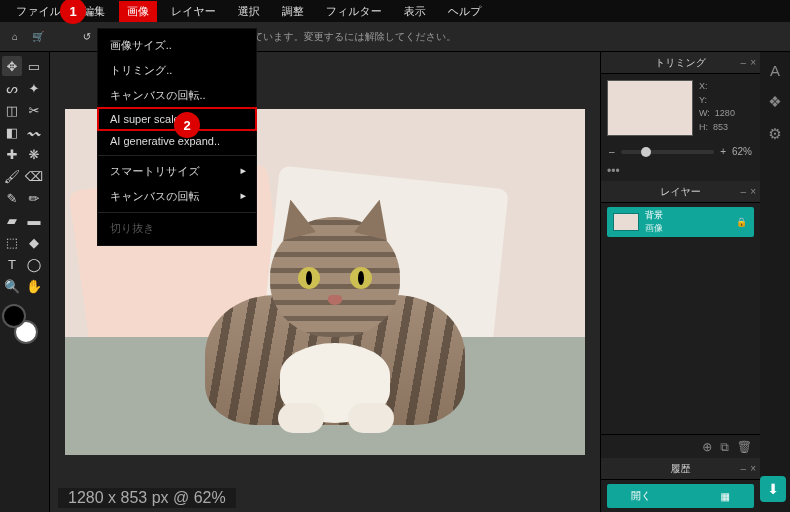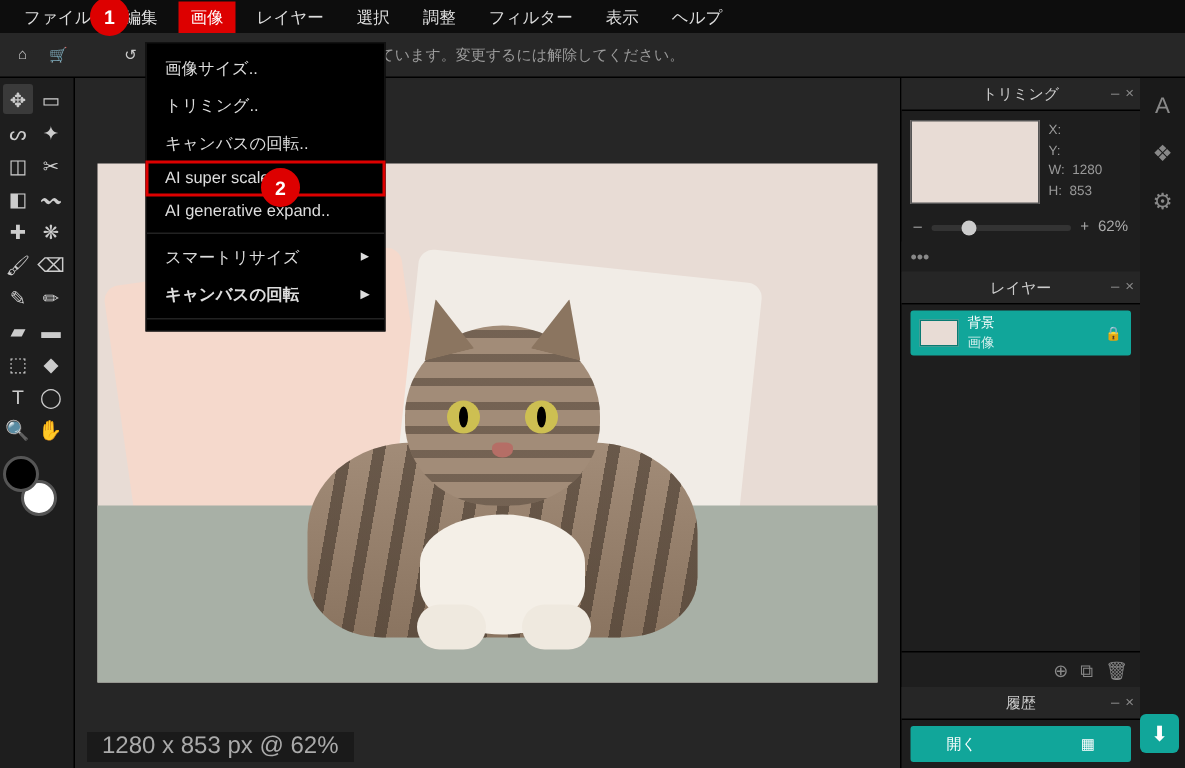--- a/index.html
+++ b/index.html
@@ -95,22 +95,23 @@
   </div>
 
 <div class="dropdown" id="dropdown">
     <div class="ditem" style="position: relative;">画像サイズ..</div>
     <div class="ditem" style="position: relative;">トリミング..</div>
     <div class="ditem" style="position: relative;">キャンバスの回転..</div>
     <div class="ditem highlight" style="position: relative;">AI super scale..</div>
     <div class="ditem" style="position: relative;">AI generative expand..</div>
     <div class="dsep"></div>
     <div class="ditem sub" style="position: relative;">スマートリサイズ</div>
-    <div class="ditem sub" style="position: relative; font-weight: bold;">キャンバスの回転</div>
+    <div class="ditem sub" style="position: relative;">キャンバスの回転</div>
     <div class="dsep"></div>
+    <div class="ditem disabled" style="position: relative;">切り抜き</div>
   </div>
 
 <div class="toolbar">
   <span class="ico">⌂</span>
   <span class="ico">🛒</span>
   <span style="width:14px"></span>
   <span class="ico">↺</span>
   <span class="ico">↻</span>
   <span style="margin-left:20px">レイヤー はロックされています。変更するには解除してください。</span>
 </div>

